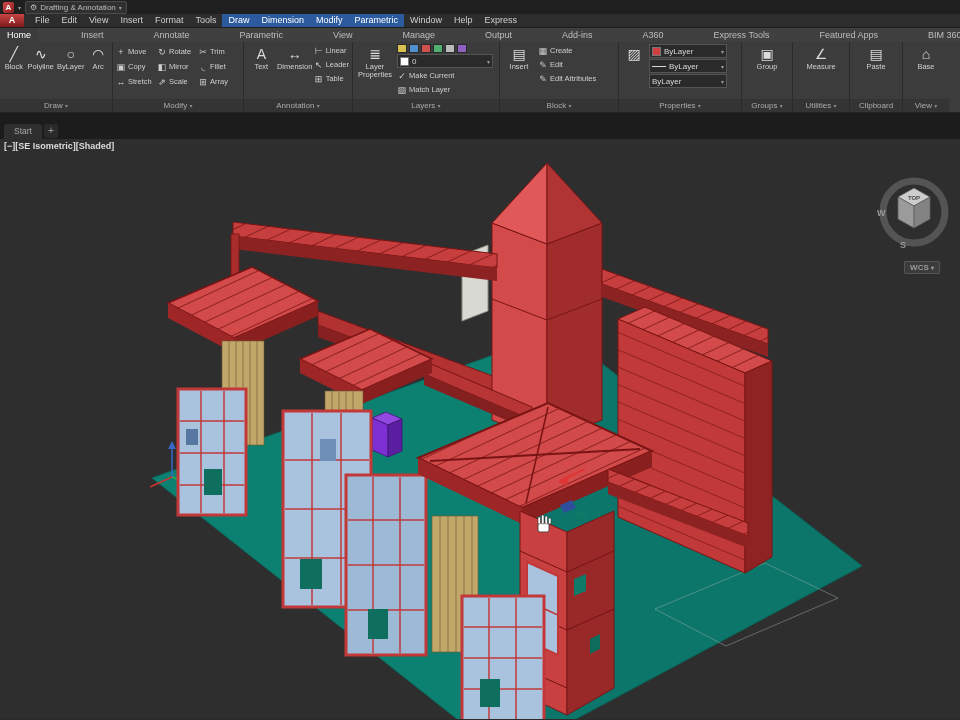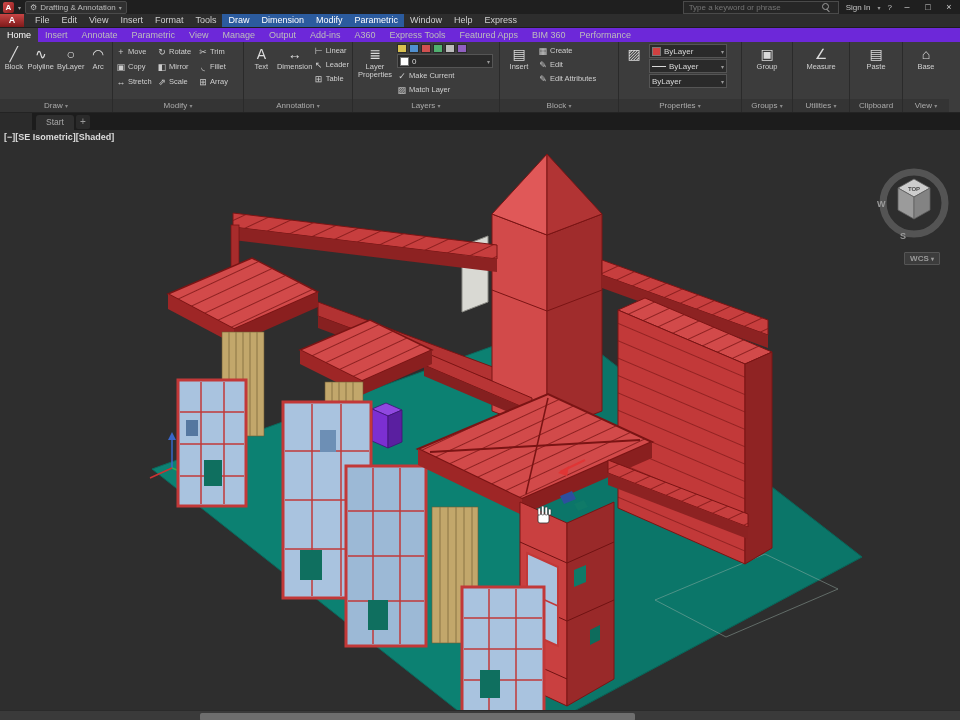--- a/index.html
+++ b/index.html
@@ -28,21 +28,21 @@
 
   
   .menubar{height:13px;background:#2d2d2d;display:flex;align-items:center;font-size:9px;
     color:#cfcfcf;border-bottom:1px solid #1d1d1d;}
   .appbtn{width:24px;height:13px;background:linear-gradient(#c84545,#7e1a1a);color:#fff;font-weight:bold;
     font-size:9px;text-align:center;line-height:13px;margin-right:5px;}
   .menu-item{padding:0 6px;height:13px;line-height:13px;white-space:nowrap;}
   .menu-item.hl{background:#2b5b9e;color:#fff;}
 
   
-  .rtabs{height:14px;background:#6d28d9;display:flex;align-items:flex-end;font-size:9px;color:#bdbdbd;}
+  .rtabs{height:14px;background:#404040;display:flex;align-items:flex-end;font-size:9px;color:#bdbdbd;gap:36px;}
   .rtab{padding:0 7px;height:14px;line-height:14px;white-space:nowrap;}
   .rtab.active{background:#3c3c3c;color:#fff;}
 
   
   .ribbon{height:70px;background:#3c3c3c;display:flex;border-bottom:1px solid #232323;}
   .panel{display:flex;flex-direction:column;}
   .pbody{flex:1;display:flex;align-items:flex-start;padding:2px 3px;gap:3px;}
   .plabel{height:13px;background:#343434;color:#ababab;font-size:8px;text-align:center;line-height:13px;white-space:nowrap;}
   .plabel .chev{font-size:6px;color:#8a8a8a;}
   .sep{width:1px;background:#2a2a2a;}
@@ -55,21 +55,21 @@
   .vcol{display:flex;flex-direction:column;gap:1px;}
   .combo{display:flex;align-items:center;background:#2a2a2a;border:1px solid #555;height:12px;
     font-size:8px;color:#d8d8d8;padding:0 2px;gap:3px;}
   .combo .chev{margin-left:auto;font-size:6px;color:#999;}
   .swatch{width:7px;height:7px;border:1px solid #777;display:inline-block;}
   .lineswatch{width:14px;height:1px;background:#d8d8d8;display:inline-block;}
   .minirow{display:flex;gap:2px;height:9px;align-items:center;}
   .msq{width:8px;height:7px;display:inline-block;border:1px solid #2a2a2a;}
 
   
-  .doctabs{height:17px;background:#1c1c1c;display:flex;align-items:flex-end;padding-left:4px;gap:2px;margin-left:32px;}
+  .doctabs{height:26px;background:#1c1c1c;display:flex;align-items:flex-end;padding-left:4px;gap:2px;}
   .dtab{height:15px;line-height:15px;padding:0 10px;font-size:8.5px;color:#a8a8a8;background:#2f2f2f;
     border-radius:3px 3px 0 0;white-space:nowrap;}
   .dtab.active{background:#4a4a4a;color:#e9e9e9;}
   .dplus{width:14px;height:14px;line-height:13px;text-align:center;color:#9a9a9a;font-size:10px;
     background:#2a2a2a;border-radius:2px;margin-bottom:1px;}
 
   
   .viewport{position:relative;height:580px;background:#2e2e2e;overflow:hidden;font-weight:bold;}
   .vpcontrols{position:absolute;left:4px;top:2px;font-size:9px;color:#dcdcdc;z-index:5;letter-spacing:0;}
   .viewcube{position:absolute;right:6px;top:28px;width:80px;height:92px;z-index:5;}
@@ -88,32 +88,20 @@
 
   <div class="titlebar">
     <div class="qat">
       <span class="alogo">A</span>
       <span class="chevtiny">▾</span>
       <span class="wspill">
         <span>⚙</span>
         <span>Drafting &amp; Annotation</span>
         <span class="chevtiny">▾</span>
       </span>
-    </div>
-    <div class="tb-right">
-      <span class="searchbox">
-        <input placeholder="Type a keyword or phrase" style="">
-        <span class="mag"></span>
-      </span>
-      <span class="tbbtn">Sign In</span>
-      <span class="chevtiny">▾</span>
-      <span class="tbbtn">?</span>
-      <span class="winbtn">–</span>
-      <span class="winbtn">□</span>
-      <span class="winbtn">×</span>
     </div>
   </div>
 
   <div class="menubar">
     <span class="appbtn">A</span>
     <span class="menu-item">File</span>
     <span class="menu-item">Edit</span>
     <span class="menu-item">View</span>
     <span class="menu-item">Insert</span>
     <span class="menu-item">Format</span>

